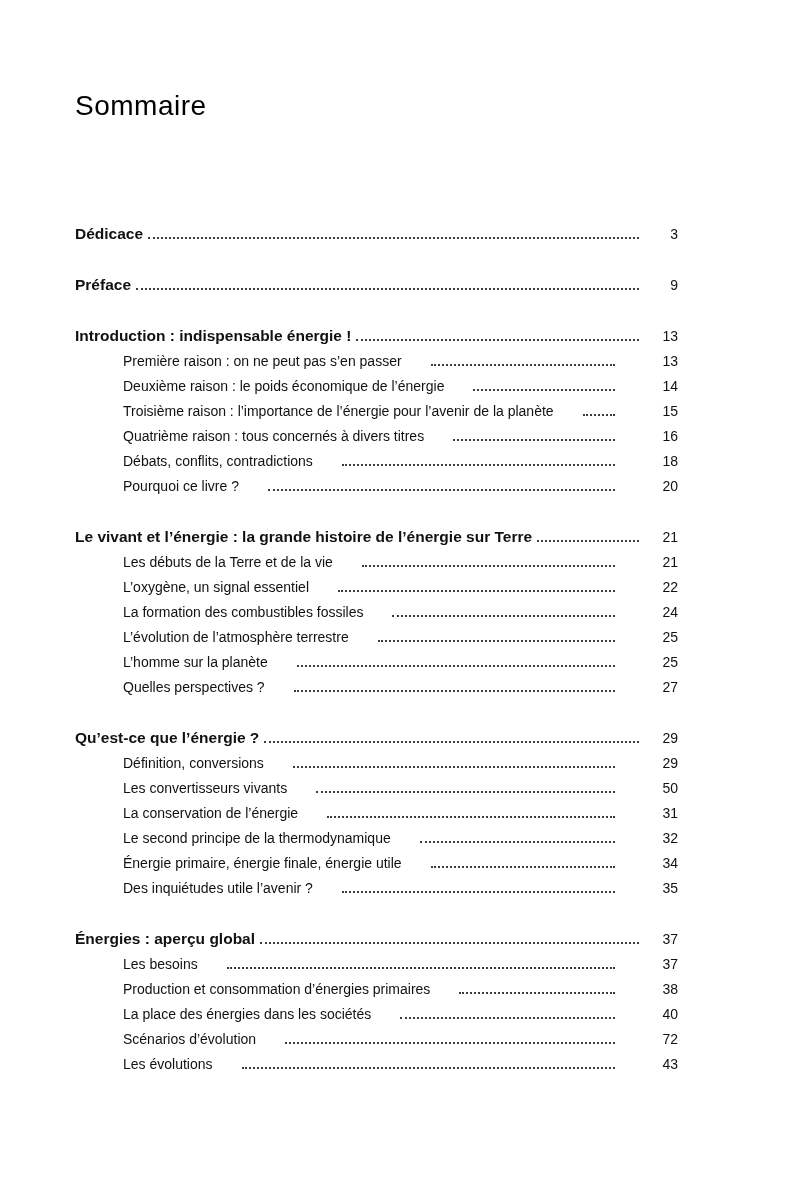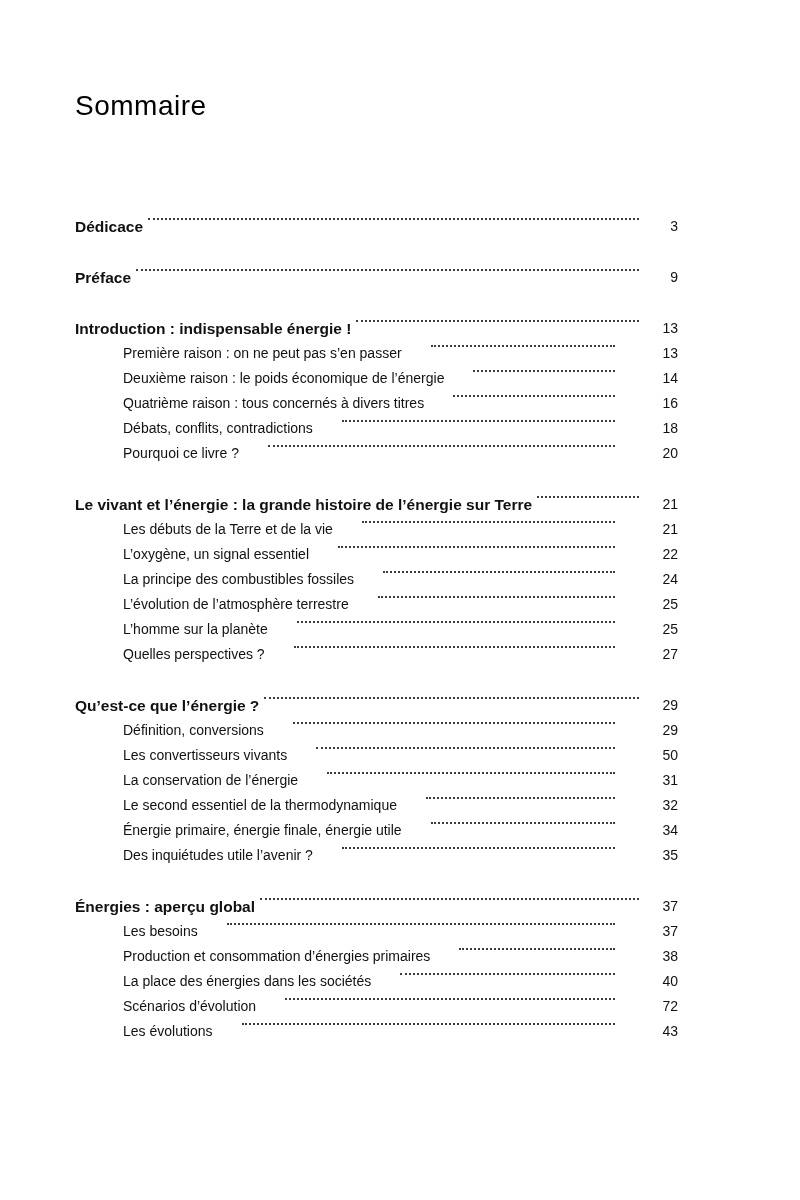--- a/index.html
+++ b/index.html
@@ -22,21 +22,21 @@
     font-weight: 400;
     letter-spacing: 0.5px;
     color: #000000;
     line-height: 1.15;
   }
   .toc {
     margin-top: 96px;
   }
   .toc-row {
     display: flex;
-    align-items: flex-start;
+    align-items: flex-end;
     height: 25px;
     font-size: 14px;
     line-height: 1.2;
   }
   .toc-row.chapter {
     margin-top: 26px;
     font-weight: 700;
     font-size: 15.5px;
   }
   .toc:first-child { margin-top: 0; }
@@ -88,20 +88,25 @@
         <span class="t">Première raison : on ne peut pas s’en passer</span>
         <span class="leader"></span>
         <span class="p">13</span>
       </div>
     <div class="toc-row sub">
         <span class="t">Deuxième raison : le poids économique de l’énergie</span>
         <span class="leader"></span>
         <span class="p">14</span>
       </div>
     <div class="toc-row sub">
+        <span class="t">Troisième raison : l’importance de l’énergie pour l’avenir de la planète</span>
+        <span class="leader"></span>
+        <span class="p">15</span>
+      </div>
+    <div class="toc-row sub">
         <span class="t">Quatrième raison : tous concernés à divers titres</span>
         <span class="leader"></span>
         <span class="p">16</span>
       </div>
     <div class="toc-row sub">
         <span class="t">Débats, conflits, contradictions</span>
         <span class="leader"></span>
         <span class="p">18</span>
       </div>
     <div class="toc-row sub">
@@ -118,21 +123,21 @@
         <span class="t">Les débuts de la Terre et de la vie</span>
         <span class="leader"></span>
         <span class="p">21</span>
       </div>
     <div class="toc-row sub">
         <span class="t">L’oxygène, un signal essentiel</span>
         <span class="leader"></span>
         <span class="p">22</span>
       </div>
     <div class="toc-row sub">
-        <span class="t">La principe des combustibles fossiles</span>
+        <span class="t">La formation des combustibles fossiles</span>
         <span class="leader"></span>
         <span class="p">24</span>
       </div>
     <div class="toc-row sub">
         <span class="t">L’évolution de l’atmosphère terrestre</span>
         <span class="leader"></span>
         <span class="p">25</span>
       </div>
     <div class="toc-row sub">
         <span class="t">L’homme sur la planète</span>
@@ -158,21 +163,21 @@
         <span class="t">Les convertisseurs vivants</span>
         <span class="leader"></span>
         <span class="p">50</span>
       </div>
     <div class="toc-row sub">
         <span class="t">La conservation de l’énergie</span>
         <span class="leader"></span>
         <span class="p">31</span>
       </div>
     <div class="toc-row sub">
-        <span class="t">Le second essentiel de la thermodynamique</span>
+        <span class="t">Le second principe de la thermodynamique</span>
         <span class="leader"></span>
         <span class="p">32</span>
       </div>
     <div class="toc-row sub">
         <span class="t">Énergie primaire, énergie finale, énergie utile</span>
         <span class="leader"></span>
         <span class="p">34</span>
       </div>
     <div class="toc-row sub">
         <span class="t">Des inquiétudes utile l’avenir ?</span>

